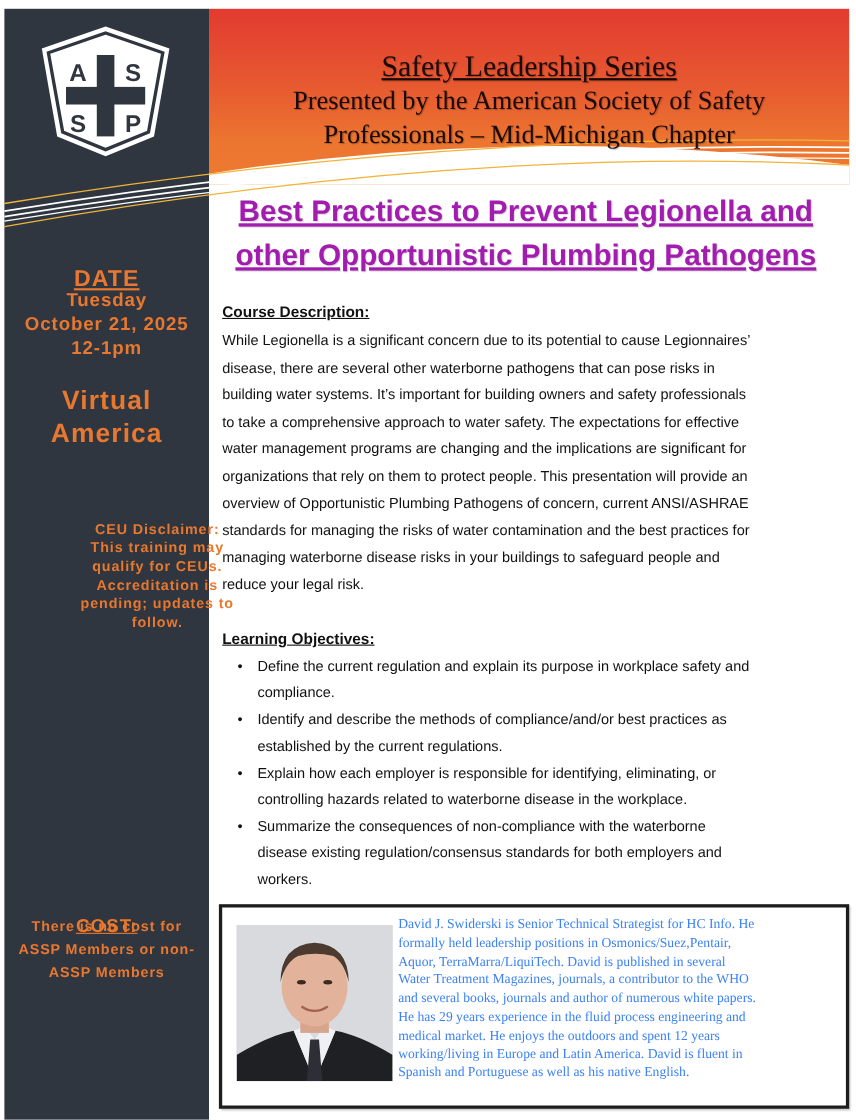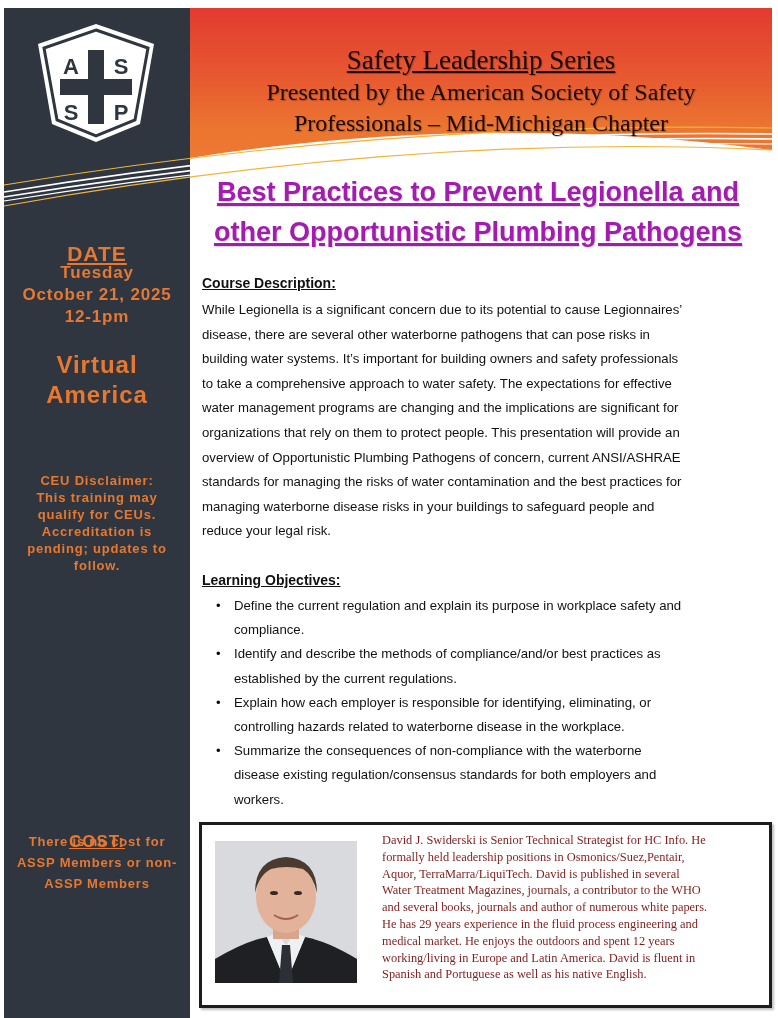--- a/index.html
+++ b/index.html
@@ -25,41 +25,41 @@
     position: absolute; left: 196px; top: 172px; width: 564px; text-align: center;
     font-family: "Liberation Sans", sans-serif; font-weight: bold; font-size: 27px;
     line-height: 40px; color: #a21caf; text-decoration: underline; text-decoration-thickness: 3px;
     text-shadow: 1px 1px 1px rgba(0,0,0,0.15);
   }
 
   .side-block { position: absolute; left: 4px; width: 186px; text-align: center; color: #e8782f; font-weight: bold; font-family: "Liberation Sans", sans-serif; }
   .date-heading { top: 226px; font-size: 21px; text-decoration: underline; letter-spacing: 1px; margin-top: 16px; }
   .date-body { top: 262px; font-size: 17px; line-height: 22px; letter-spacing: 0.8px; }
   .meeting { top: 350px; font-size: 24px; line-height: 30px; letter-spacing: 1px; }
-  .ceu { top: 472px; font-size: 13px; line-height: 17px; letter-spacing: 0.8px; }
+  .ceu { top: 472px; font-size: 13px; line-height: 17px; letter-spacing: 0.8px; padding-left: 46px; }
   .cost-heading { top: 796px; font-size: 17px; text-decoration: underline; letter-spacing: 1px; margin-top: 36px; }
   .cost-body { top: 831px; font-size: 13px; line-height: 21px; letter-spacing: 0.8px; }
 
   .content { position: absolute; left: 202px; width: 550px; font-family: "Liberation Sans", sans-serif; color: #111; }
   .section-heading { font-weight: bold; font-size: 14px; text-decoration: underline; }
   .desc-heading { top: 275px; }
   .desc-body { top: 298px; font-size: 13.2px; line-height: 24.6px; }
   .obj-heading { top: 572px; }
   .obj-list { top: 594px; margin: 0; padding-left: 32px; font-size: 13.2px; line-height: 24.2px; list-style: none; }
   .obj-list li { position: relative; }
   .obj-list li .bullet { position: absolute; left: -18px; top: 0; }
 
   .bio-box {
     position: absolute; left: 199px; top: 822px; width: 567px; height: 180px;
     border: 3px solid #1d1d1d; box-shadow: 2px 2px 2px rgba(0,0,0,0.25); background: #fff;
   }
   .photo { position: absolute; left: 13px; top: 16px; width: 142px; height: 142px; background: #d8d9dc; overflow: hidden; }
   .bio-text {
-    position: absolute; left: 180px; top: 7px; width: 392px;
-    font-family: "Liberation Serif", serif; font-size: 12.4px; line-height: 16.8px; color: #7f1d1d;
+    position: absolute; left: 160px; top: 7px; width: 392px;
+    font-family: "Liberation Serif", serif; font-size: 12.4px; line-height: 16.8px; color: #3b82f6;
   }
 </style>
 </head>
 <body>
 
 <div class="sidebar"></div>
 
 <div class="header"></div>
 
 <svg class="swoosh" viewBox="0 0 778 230" xmlns="http://www.w3.org/2000/svg">

